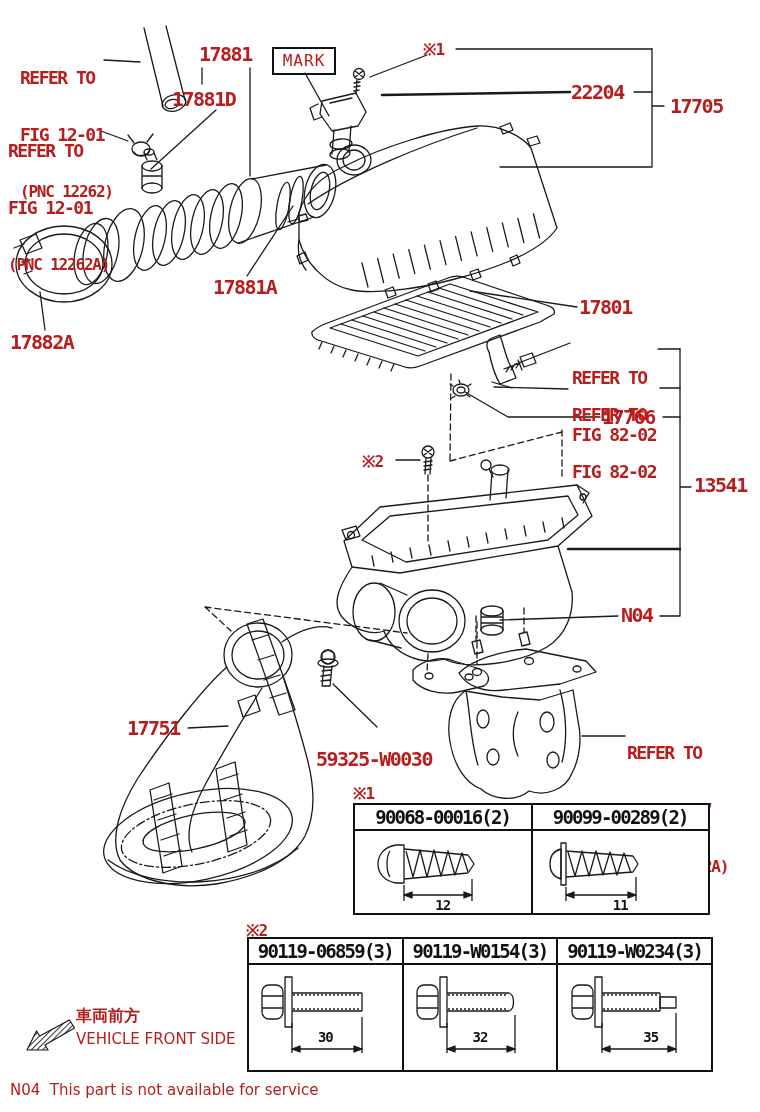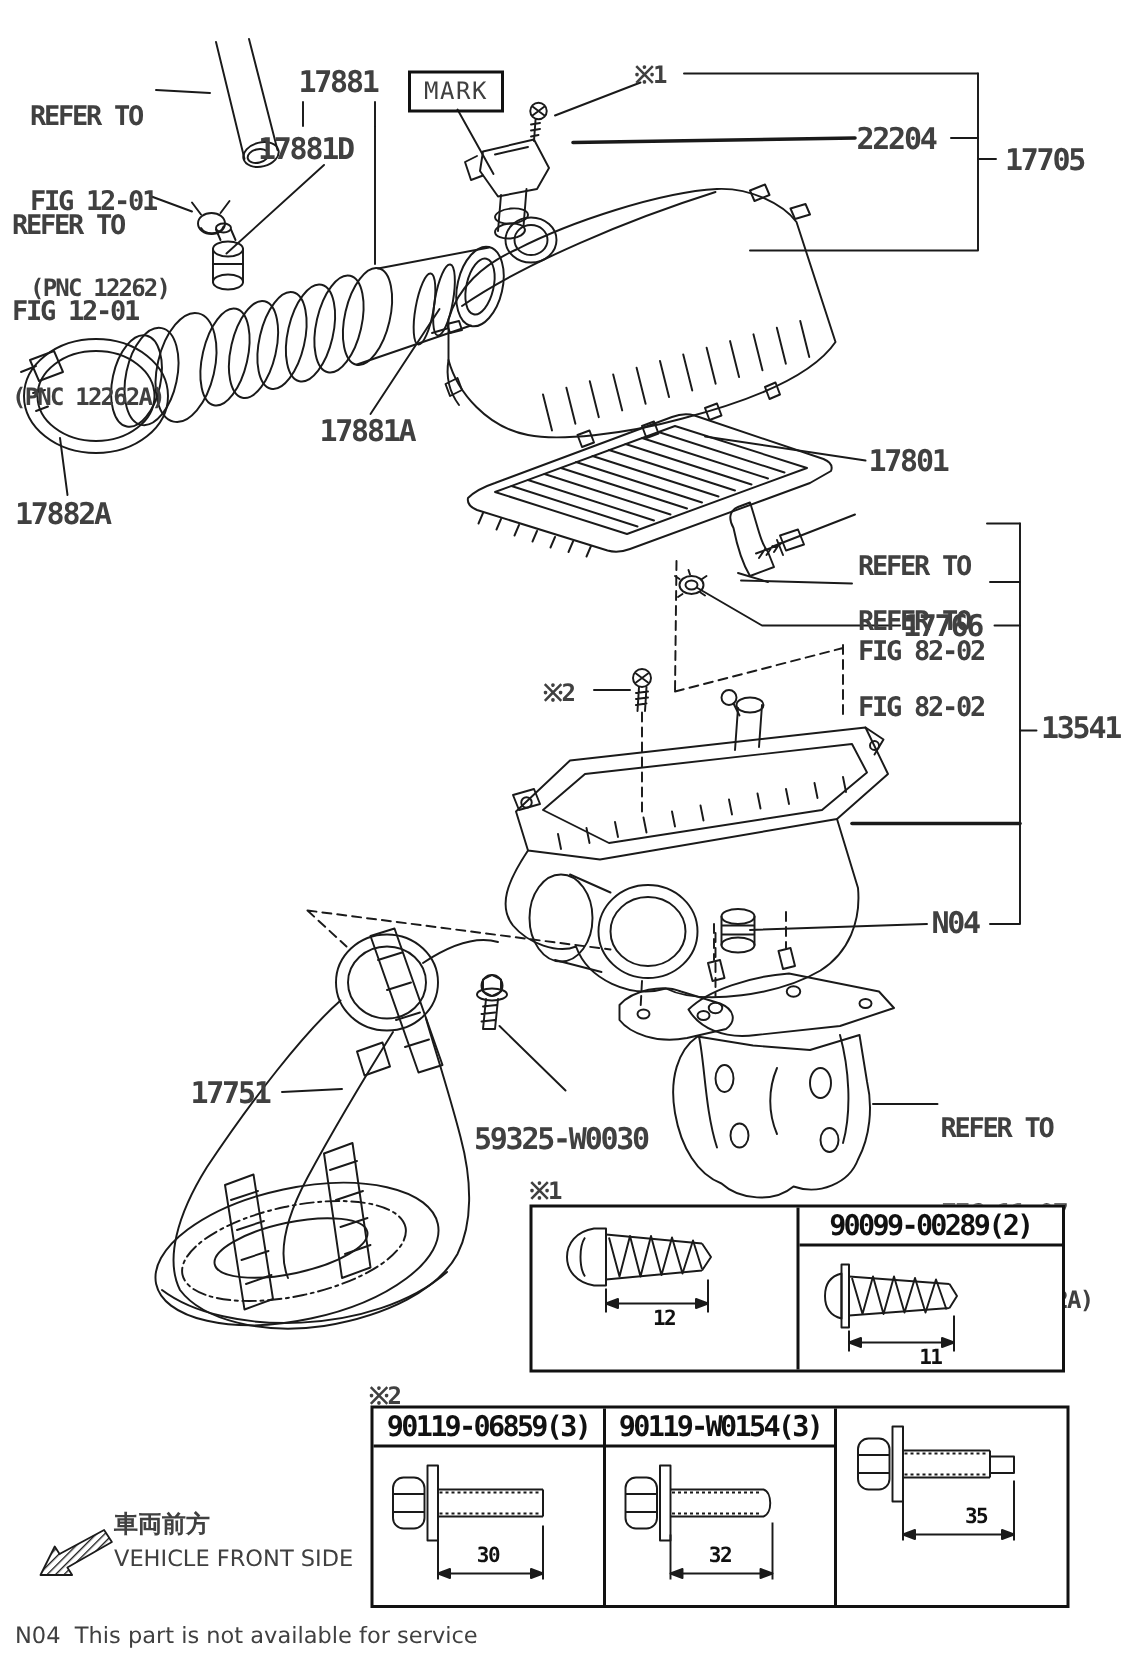--- a/index.html
+++ b/index.html
@@ -1,19 +1,19 @@
 <!DOCTYPE html>
 <html><head>
 <meta charset="utf-8">
 <style>
   html,body{margin:0;padding:0;background:#fff;}
   .page{position:relative;width:760px;height:1112px;background:#fff;overflow:hidden;
         font-family:"DejaVu Sans Mono",monospace;color:#111;}
   svg{position:absolute;left:0;top:0;}
-  .lbl{position:absolute;white-space:pre;color:#404040;}
+  .lbl{position:absolute;white-space:pre;color:#b91c1c;}
   .pn{font-family:"DejaVu Sans Mono",monospace;font-weight:bold;font-size:20px;letter-spacing:-1.5px;}
   .ref{font-family:"DejaVu Sans Mono",monospace;font-weight:bold;font-size:18px;letter-spacing:-1.5px;line-height:19px;}
   .pnc{font-family:"DejaVu Sans Mono",monospace;font-weight:bold;font-size:16px;letter-spacing:-1.2px;}
   .star{font-family:"DejaVu Sans Mono",monospace;font-weight:bold;font-size:16px;letter-spacing:-1px;}
   .markbox{position:absolute;left:272px;top:47px;width:60px;height:24px;border:2px solid #111;
            text-align:center;line-height:24px;font-size:16px;letter-spacing:1px;font-weight:normal;}
   .tbl{position:absolute;border:2px solid #111;display:flex;background:#fff;}
   .tcol{flex:1;display:flex;flex-direction:column;border-right:2px solid #111;}
   .tcol:last-child{border-right:none;}
   .thead{height:24px;border-bottom:2px solid #111;text-align:center;line-height:24px;
@@ -278,20 +278,21 @@
 
   <div class="lbl ref" style="left:627px;top:705px;">
     <div>REFER TO</div>
     <div>FIG 11-07</div>
     <div class="pnc">(PNC 12372A)</div>
   </div>
 
   <div class="lbl star" style="left:353px;top:782px;">※1</div>
   <div class="tbl" style="left:353px;top:803px;width:353px;height:108px;">
     <div class="tcol">
+      <div class="thead">90068-00016(2)</div>
       <div class="tcell">
         <svg width="150" height="82" viewBox="0 0 150 82" style="top:2px;">
           <g fill="none" stroke="#1a1a1a" stroke-width="1.3" stroke-linejoin="round">
             <path d="M28,12 C16,14 10,22 10,31 C10,40 16,48 28,50 L36,50 L36,12 Z M22,18 C18,24 18,38 22,44"></path>
             <path d="M36,16 L100,22 M36,46 L100,40 M100,22 L106,31 L100,40"></path>
             <path d="M38,18 L45,44 L52,17 L59,44 L66,17 L73,43 L80,18 L87,42 L94,20 L100,39"></path>
             <path d="M36,52 L36,68 M104,46 L104,68 M36,62 L104,62"></path>
             <path d="M36,62 l8,-3 l0,6 z M104,62 l-8,-3 l0,6 z" fill="#1a1a1a"></path>
           </g>
         </svg>
@@ -346,20 +347,21 @@
             <path d="M42,28 L104,28 C110,30 110,44 104,46 L42,46"></path>
             <path d="M43,30 L103,30 M43,44 L103,44" stroke-dasharray="2 2"></path>
             <path d="M42,58 L42,88 M110,50 L110,88 M42,84 L110,84"></path>
             <path d="M42,84 l8,-3 l0,6 z M110,84 l-8,-3 l0,6 z" fill="#1a1a1a"></path>
           </g>
         </svg>
         <div class="dim" style="top:64px;">32</div>
       </div>
     </div>
     <div class="tcol">
+      <div class="thead">90119-W0234(3)</div>
       <div class="tcell">
         <svg width="150" height="100" viewBox="0 0 150 100" style="top:0px;">
           <g fill="none" stroke="#1a1a1a" stroke-width="1.3" stroke-linejoin="round">
             <rect x="12" y="20" width="21" height="34" rx="7"></rect>
             <path d="M12,31 L33,31 M12,43 L33,43"></path>
             <rect x="35" y="12" width="7" height="50"></rect>
             <path d="M42,28 L100,28 M42,46 L100,46 M100,28 L100,46"></path>
             <rect x="100" y="32" width="16" height="11"></rect>
             <path d="M43,30 L99,30 M43,44 L99,44" stroke-dasharray="2 2"></path>
             <path d="M42,58 L42,88 M116,48 L116,88 M42,84 L116,84"></path>

